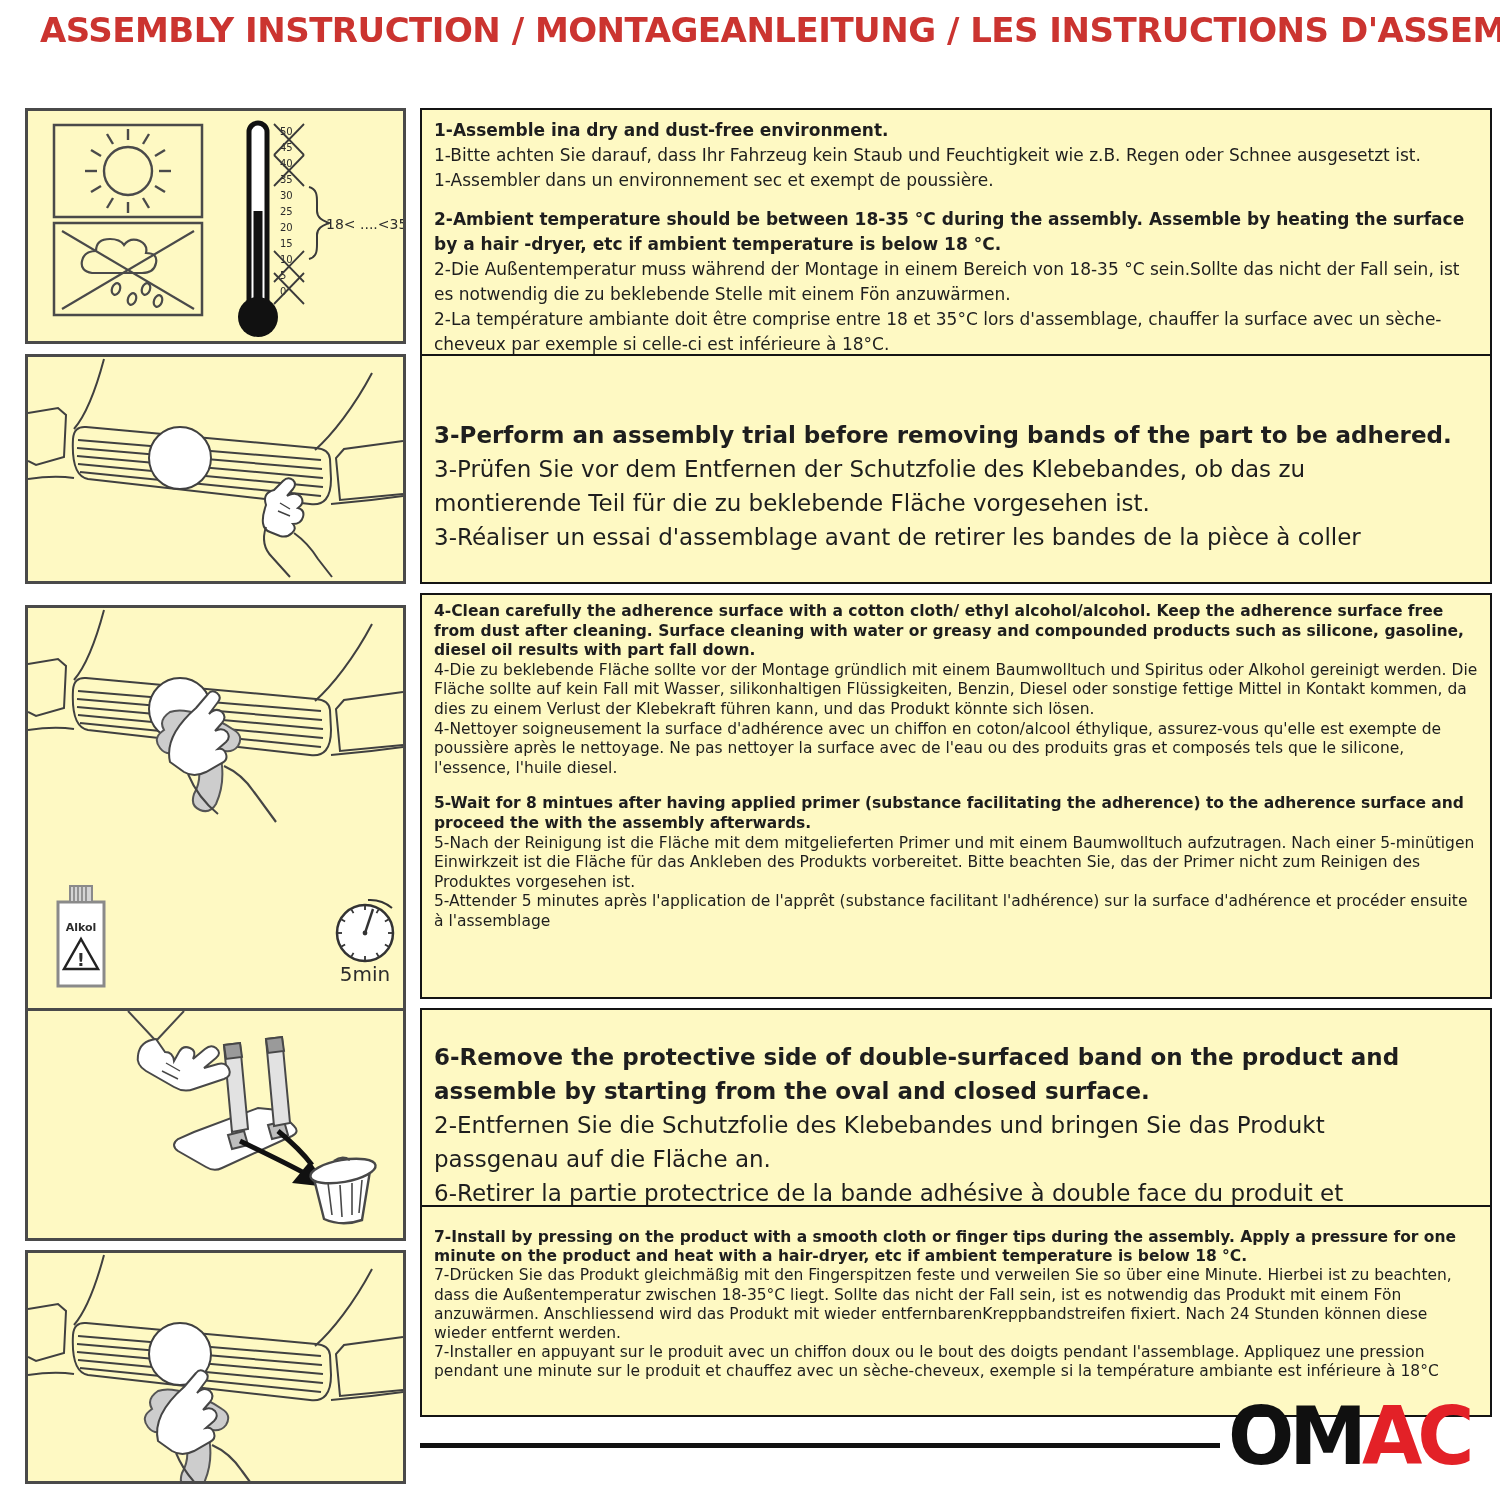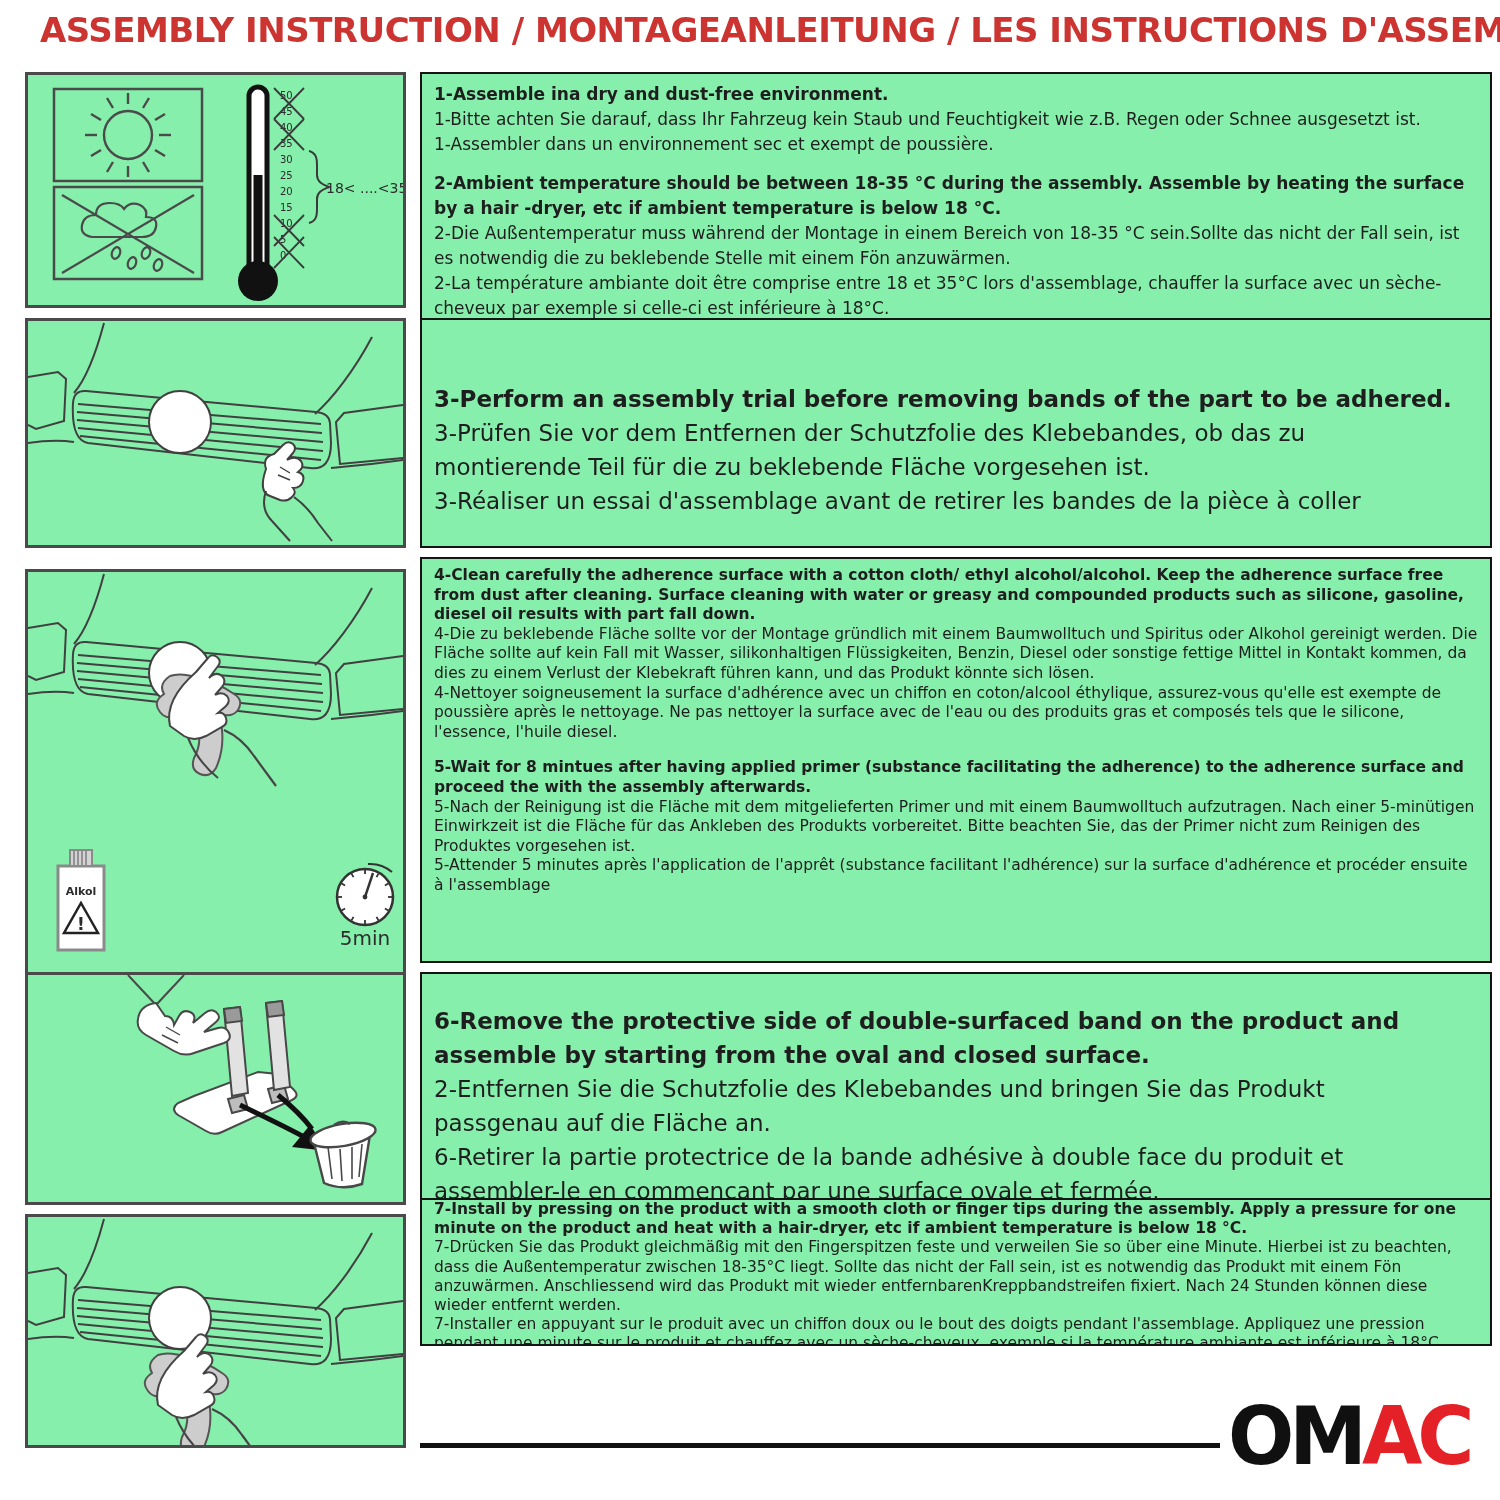--- a/index.html
+++ b/index.html
@@ -7,36 +7,36 @@
   body {
     position:relative; width:1500px; height:1500px;
     font-family:"DejaVu Sans","Liberation Sans",sans-serif;
     color:#1e1e1e; overflow:hidden;
   }
   .page-title {
     position:absolute; left:40px; top:10px;
     font-size:34px; font-weight:bold; letter-spacing:-0.5px;
     color:#cb3430; white-space:nowrap;
   }
-  .box { position:absolute; background:#86efac; }
+  .box { position:absolute; background:#fef9c3;margin-top:36px; }
   .ill  { left:25px; width:381px; border:3px solid #4a4a4a; }
   .txt  { left:420px; width:1072px; border:2px solid #141414; overflow:hidden; }
   .ill svg { display:block; width:100%; height:100%; }
 
   
   #r1-ill { top:72px;   height:236px; }
   #r1-txt { top:72px;   height:252px; padding:8px 12px;  font-size:17px;   line-height:25px; }
   #r2-ill { top:318px;  height:230px; }
   #r2-txt { top:318px;  height:230px; padding:62px 12px 0; font-size:23px; line-height:34px; }
   #r3-ill { top:569px;  height:406px; }
   #r3-txt { top:557px;  height:406px; padding:7px 12px;  font-size:15.5px; line-height:19.6px; }
   #r4-ill { top:972px;  height:233px; }
   #r4-txt { top:972px;  height:233px; padding:30px 12px 0; font-size:23px; line-height:34px; }
   #r5-ill { top:1214px; height:234px; }
-  #r5-txt { top:1198px; height:148px; padding:0 12px; font-size:15.5px; line-height:19.2px; }
+  #r5-txt { top:1169px; height:212px; padding:21px 12px; font-size:15.5px; line-height:19.2px; }
 
   .b  { font-weight:bold; }
   .mt { margin-top:14px; }
   .mt2{ margin-top:16px; }
   .w880  { max-width:880px; }
   .w1000 { max-width:1010px; }
 
   .bottom-rule {
     position:absolute; left:420px; top:1443px; width:800px; height:5px; background:#111;
   }

